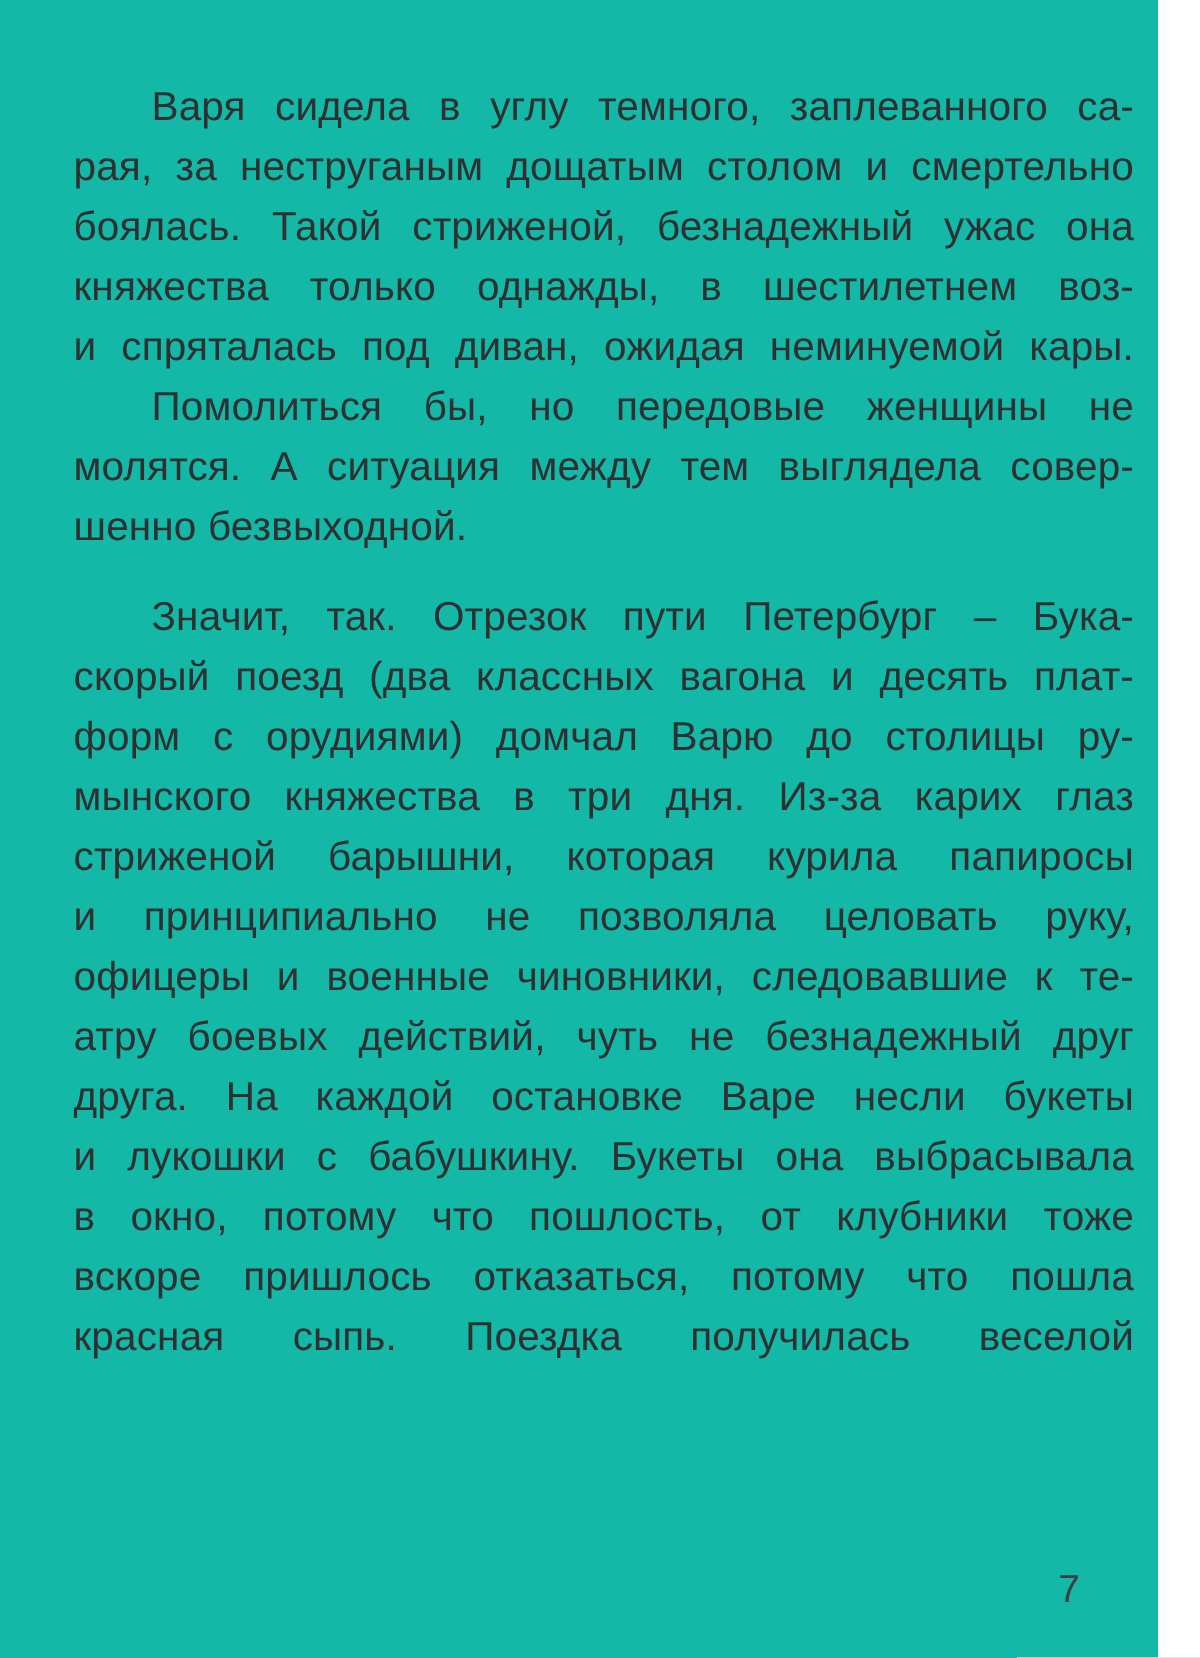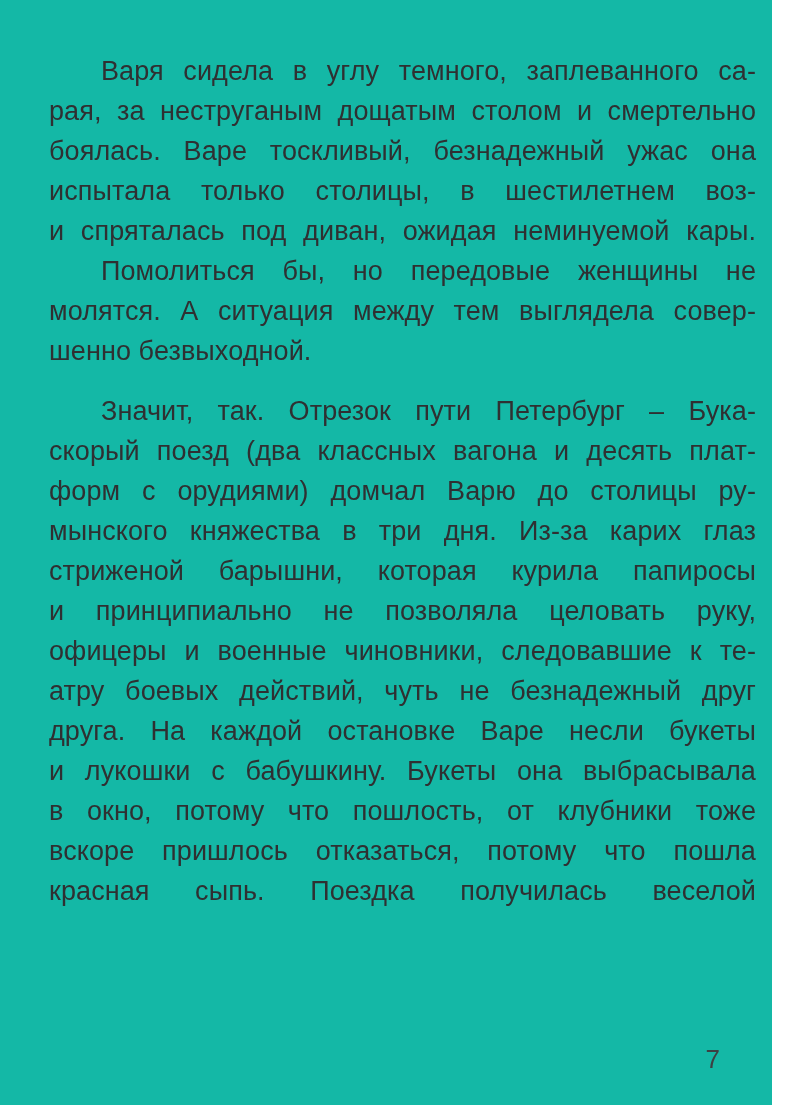--- a/index.html
+++ b/index.html
@@ -51,22 +51,22 @@
   }
 </style>
 </head>
 <body>
 
 <div class="page">
   <div class="text-block">
       <div class="paragraph">
         <div class="line indent">Варя сидела в углу темного, заплеванного са-</div>
         <div class="line">рая, за неструганым дощатым столом и смертельно</div>
-        <div class="line">боялась. Варе тоскливый, безнадежный ужас она</div>
-        <div class="line">испытала только столицы, в шестилетнем воз-</div>
+        <div class="line">боялась. Такой стриженой, безнадежный ужас она</div>
+        <div class="line">княжества только однажды, в шестилетнем воз-</div>
         <div class="line">и спряталась под диван, ожидая неминуемой кары.</div>
       </div>
       <div class="paragraph">
         <div class="line indent">Помолиться бы, но передовые женщины не</div>
         <div class="line">молятся. А ситуация между тем выглядела совер-</div>
         <div class="line no-fill">шенно безвыходной.</div>
       </div>
       <div class="paragraph section-break">
         <div class="line indent">Значит, так. Отрезок пути Петербург – Бука-</div>
         <div class="line">скорый поезд (два классных вагона и десять плат-</div>

